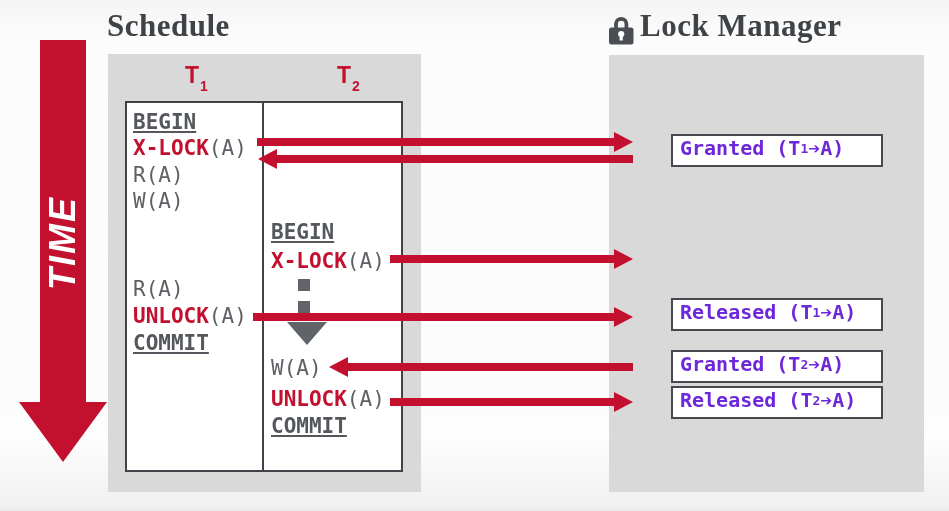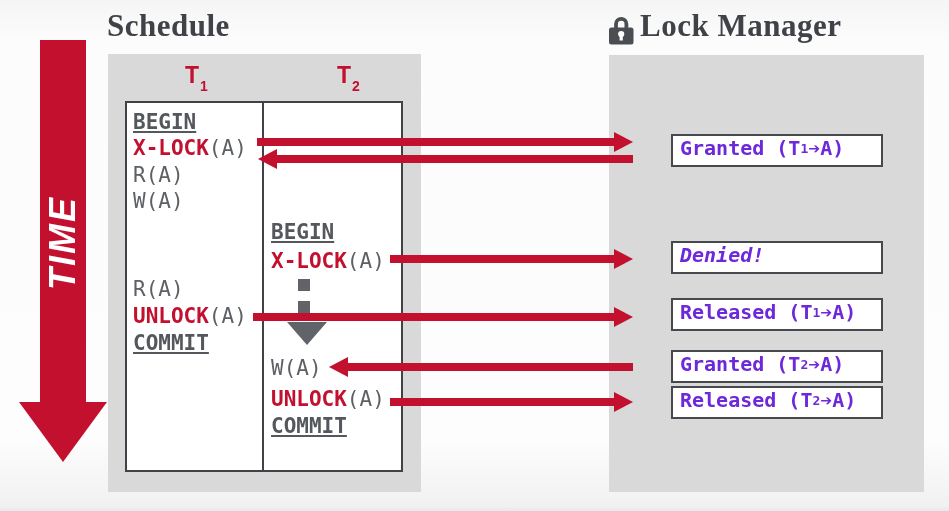--- a/index.html
+++ b/index.html
@@ -143,18 +143,17 @@
   <div>
     <div class="head-l" style="left:329px;top:357px"></div>
     <div class="shaft" style="left:348px;top:363px;width:285px"></div>
   </div>
   <div>
     <div class="shaft" style="left:390px;top:398px;width:226px"></div>
     <div class="head-r" style="left:614px;top:392px"></div>
   </div>
 
   <div class="lmbox" style="top:134px"><span>Granted (T</span><span class="sub">1</span><span>➔A)</span></div>
-  <div class="lmbox denied" style="top:241px"><span>Denied!</span></div>
   <div class="lmbox" style="top:298px"><span>Released (T</span><span class="sub">1</span><span>➔A)</span></div>
   <div class="lmbox" style="top:350px"><span>Granted (T</span><span class="sub">2</span><span>➔A)</span></div>
   <div class="lmbox" style="top:386px"><span>Released (T</span><span class="sub">2</span><span>➔A)</span></div>
 
 </div>
 
 </body></html>

